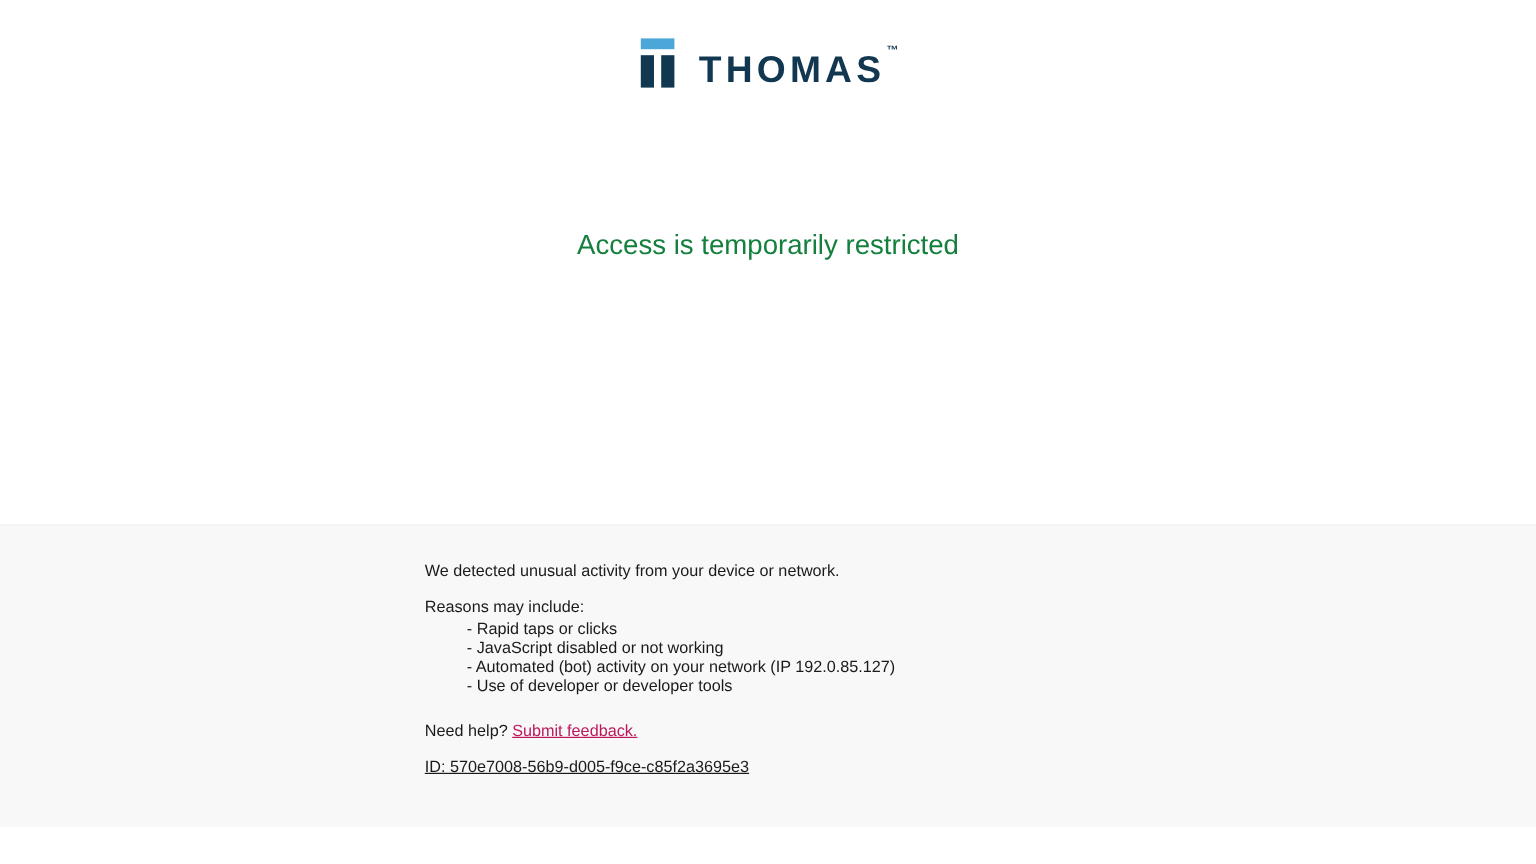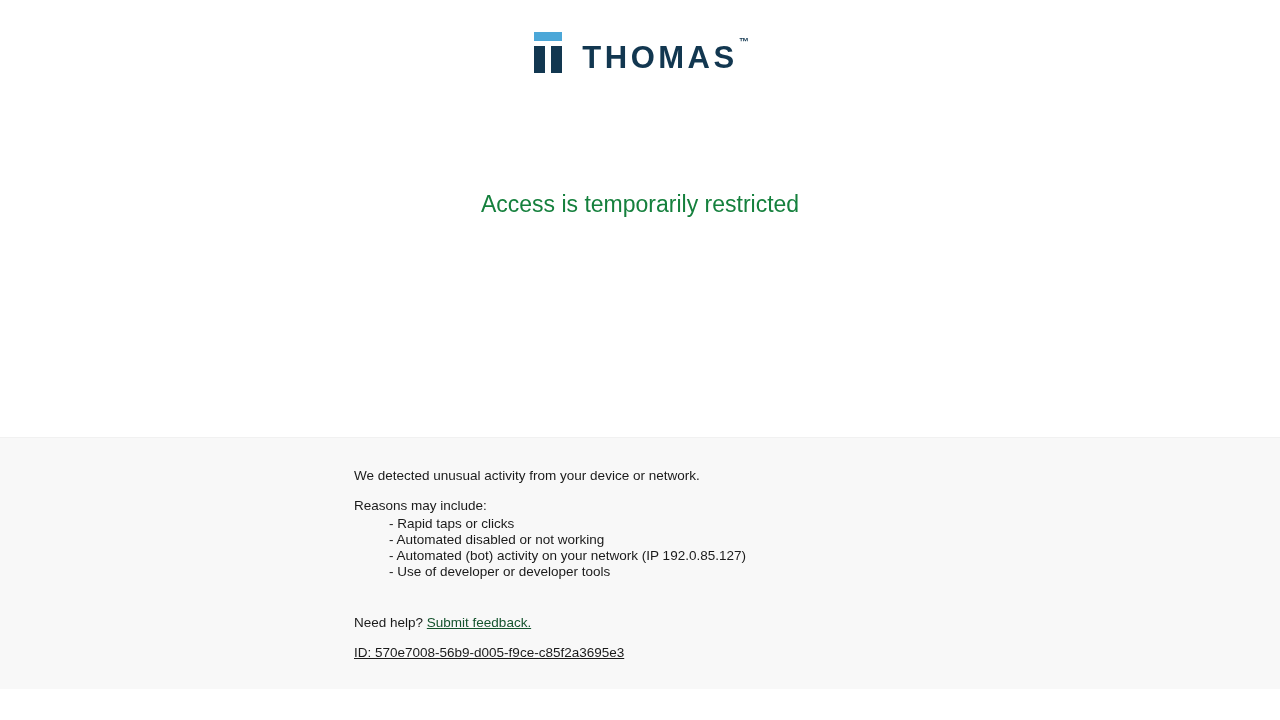--- a/index.html
+++ b/index.html
@@ -120,34 +120,34 @@
     line-height: 16px;
     color: #1a1a1a;
   }
   .footer-line {
     margin: 0 0 14px 0;
   }
   .reasons-intro {
     margin: 0 0 2px 0;
   }
   .reasons-list {
-    margin: 0 0 35px 0;
+    margin: 0 0 21px 0;
     padding: 0;
     list-style: none;
   }
   .reasons-list li {
     margin: 0;
     padding: 0 0 0 35px;
     line-height: 16px;
   }
   .help-line {
     margin: 0 0 14px 0;
   }
   .feedback-link {
-    color: #14532d;
+    color: #be185d;
     text-decoration: underline;
     cursor: pointer;
   }
   .id-line {
     margin: 0;
     text-decoration: underline;
   }
 </style>
 </head>
 <body>
@@ -169,21 +169,21 @@
 
 <div class="footer-panel">
   <div class="footer-inner">
 
     <p class="footer-line">We detected unusual activity from your device or network.</p>
 
     <p class="reasons-intro">Reasons may include:</p>
 
     <ul class="reasons-list">
       <li>- Rapid taps or clicks</li>
-      <li>- Automated disabled or not working</li>
+      <li>- JavaScript disabled or not working</li>
       <li>- Automated (bot) activity on your network (IP 192.0.85.127)</li>
       <li>- Use of developer or developer tools</li>
     </ul>
 
     <p class="help-line"><span>Need help?</span> <a class="feedback-link" href="#">Submit feedback.</a></p>
 
     <p class="id-line">ID: 570e7008-56b9-d005-f9ce-c85f2a3695e3</p>
 
   </div>
 </div>

